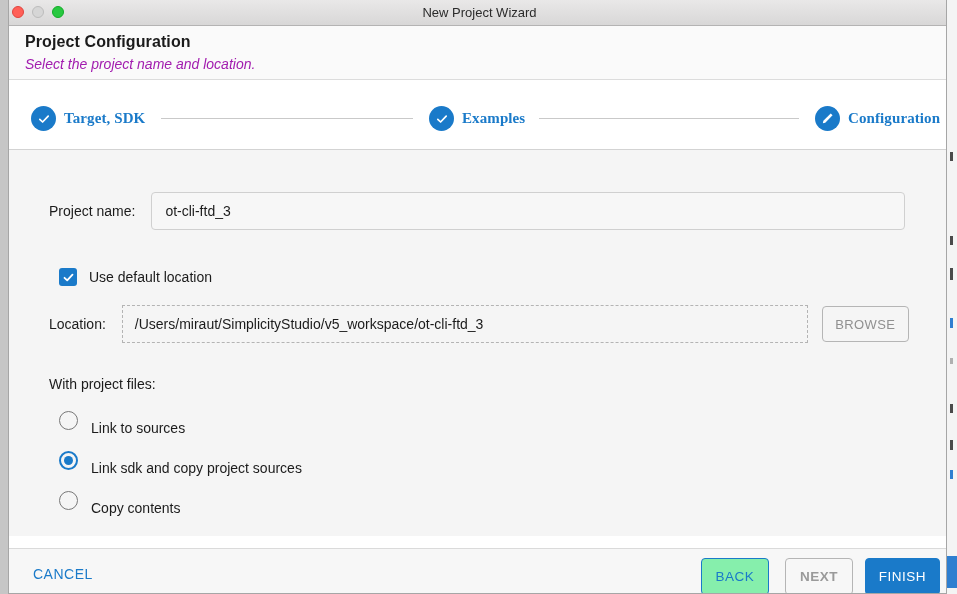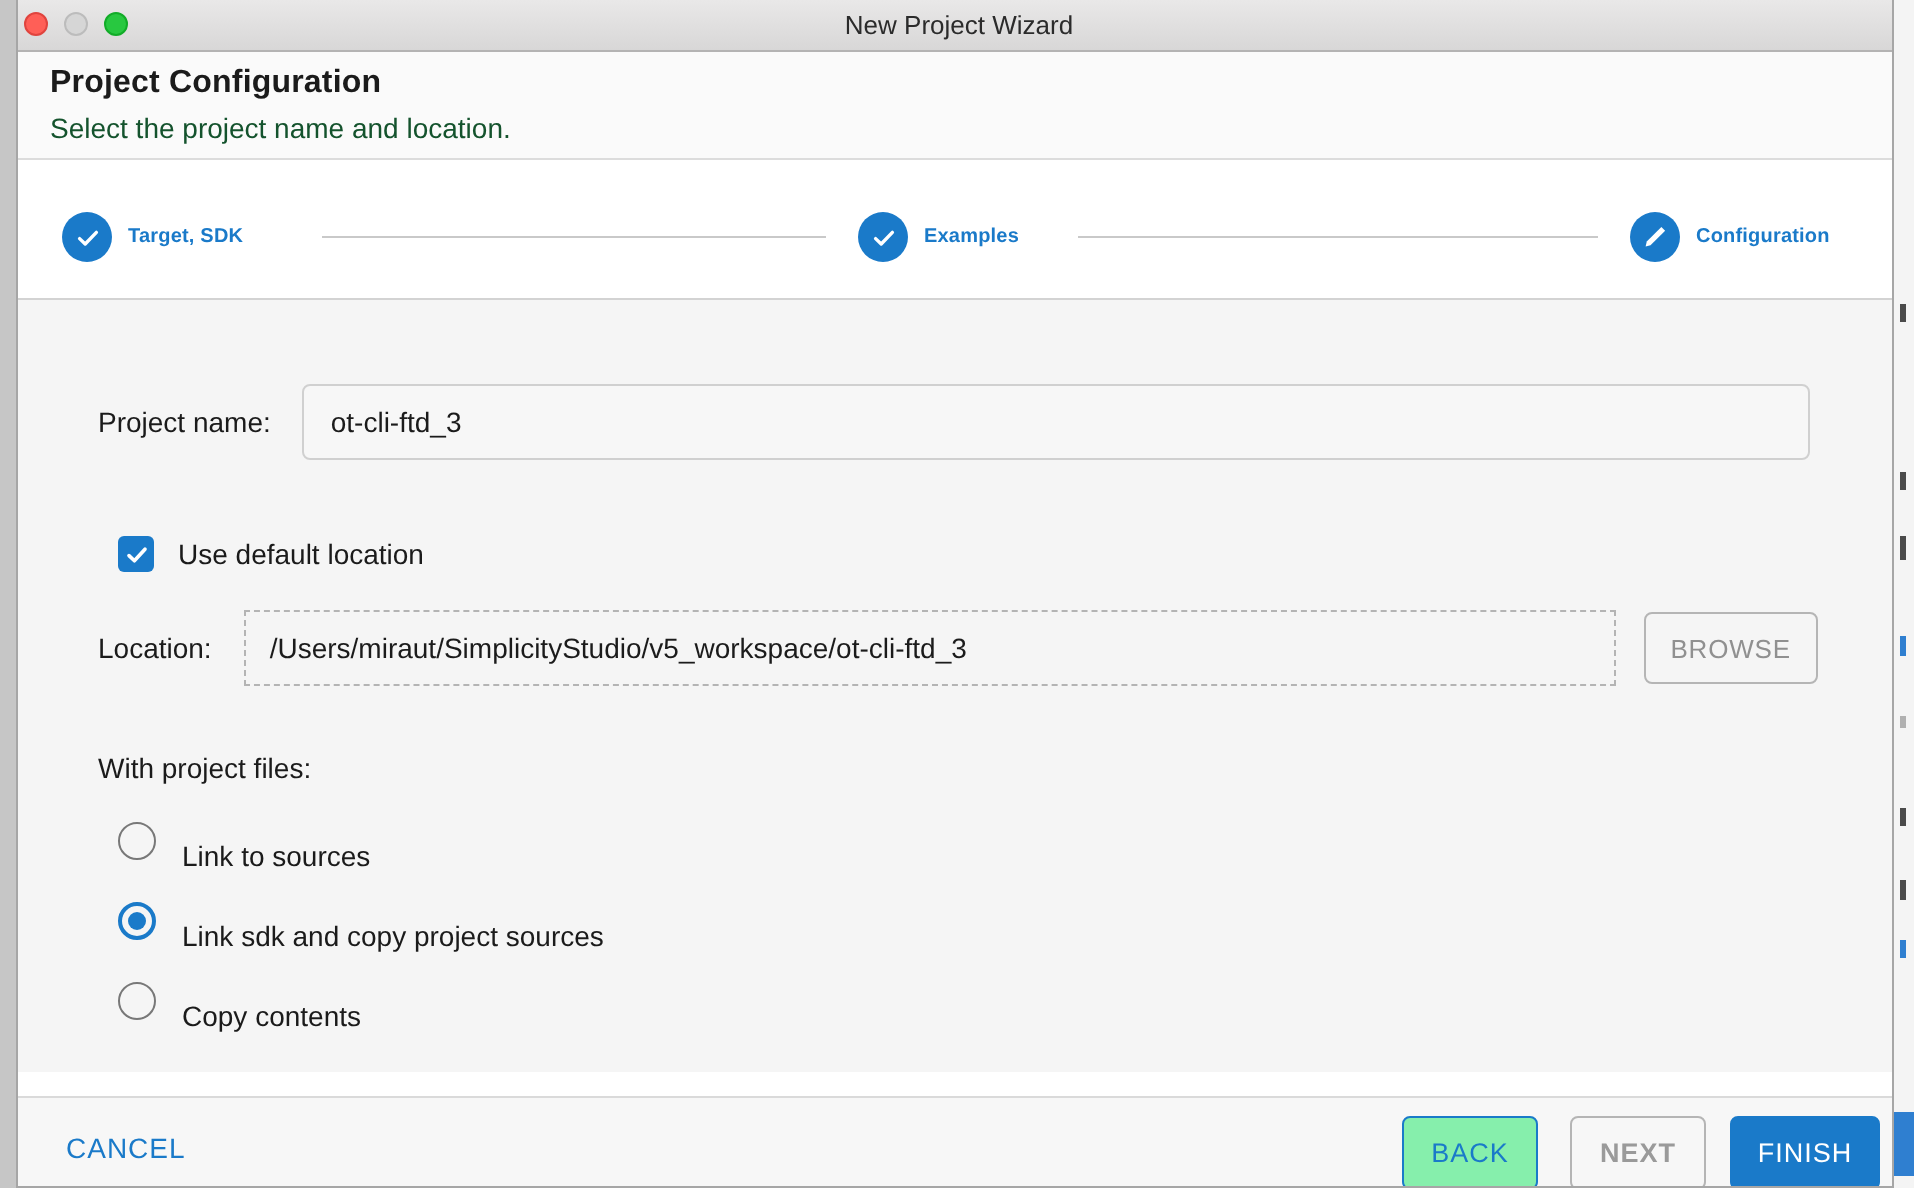--- a/index.html
+++ b/index.html
@@ -104,21 +104,22 @@
   }
   .header-title {
     font-size: 16px;
     font-weight: bold;
     color: #1b1b1b;
     letter-spacing: .1px;
   }
   .header-sub {
     margin-top: 5px;
     font-size: 14px;
-    color: #14532d;
+    color: #a21caf;
+    font-style: italic;
   }
 
   
   .stepper {
     position: absolute;
     left: 0;
     right: 0;
     top: 81px;
     height: 69px;
     background: #ffffff;
@@ -140,24 +141,25 @@
     width: 25px;
     height: 25px;
     border-radius: 50%;
     background: #1a7ac9;
     display: flex;
     align-items: center;
     justify-content: center;
     flex: none;
   }
   .step-label {
-    font-size: 10px;
+    font-size: 15px;
     color: #1a7ac9;
     font-weight: bold;
     letter-spacing: .1px;
+    font-family: Liberation Serif, serif;
   }
   .step-line {
     position: absolute;
     top: 37px;
     height: 1px;
     background: #c9c9c9;
   }
   .line-1 { left: 152px; width: 252px; }
   .line-2 { left: 530px; width: 260px; }
 

